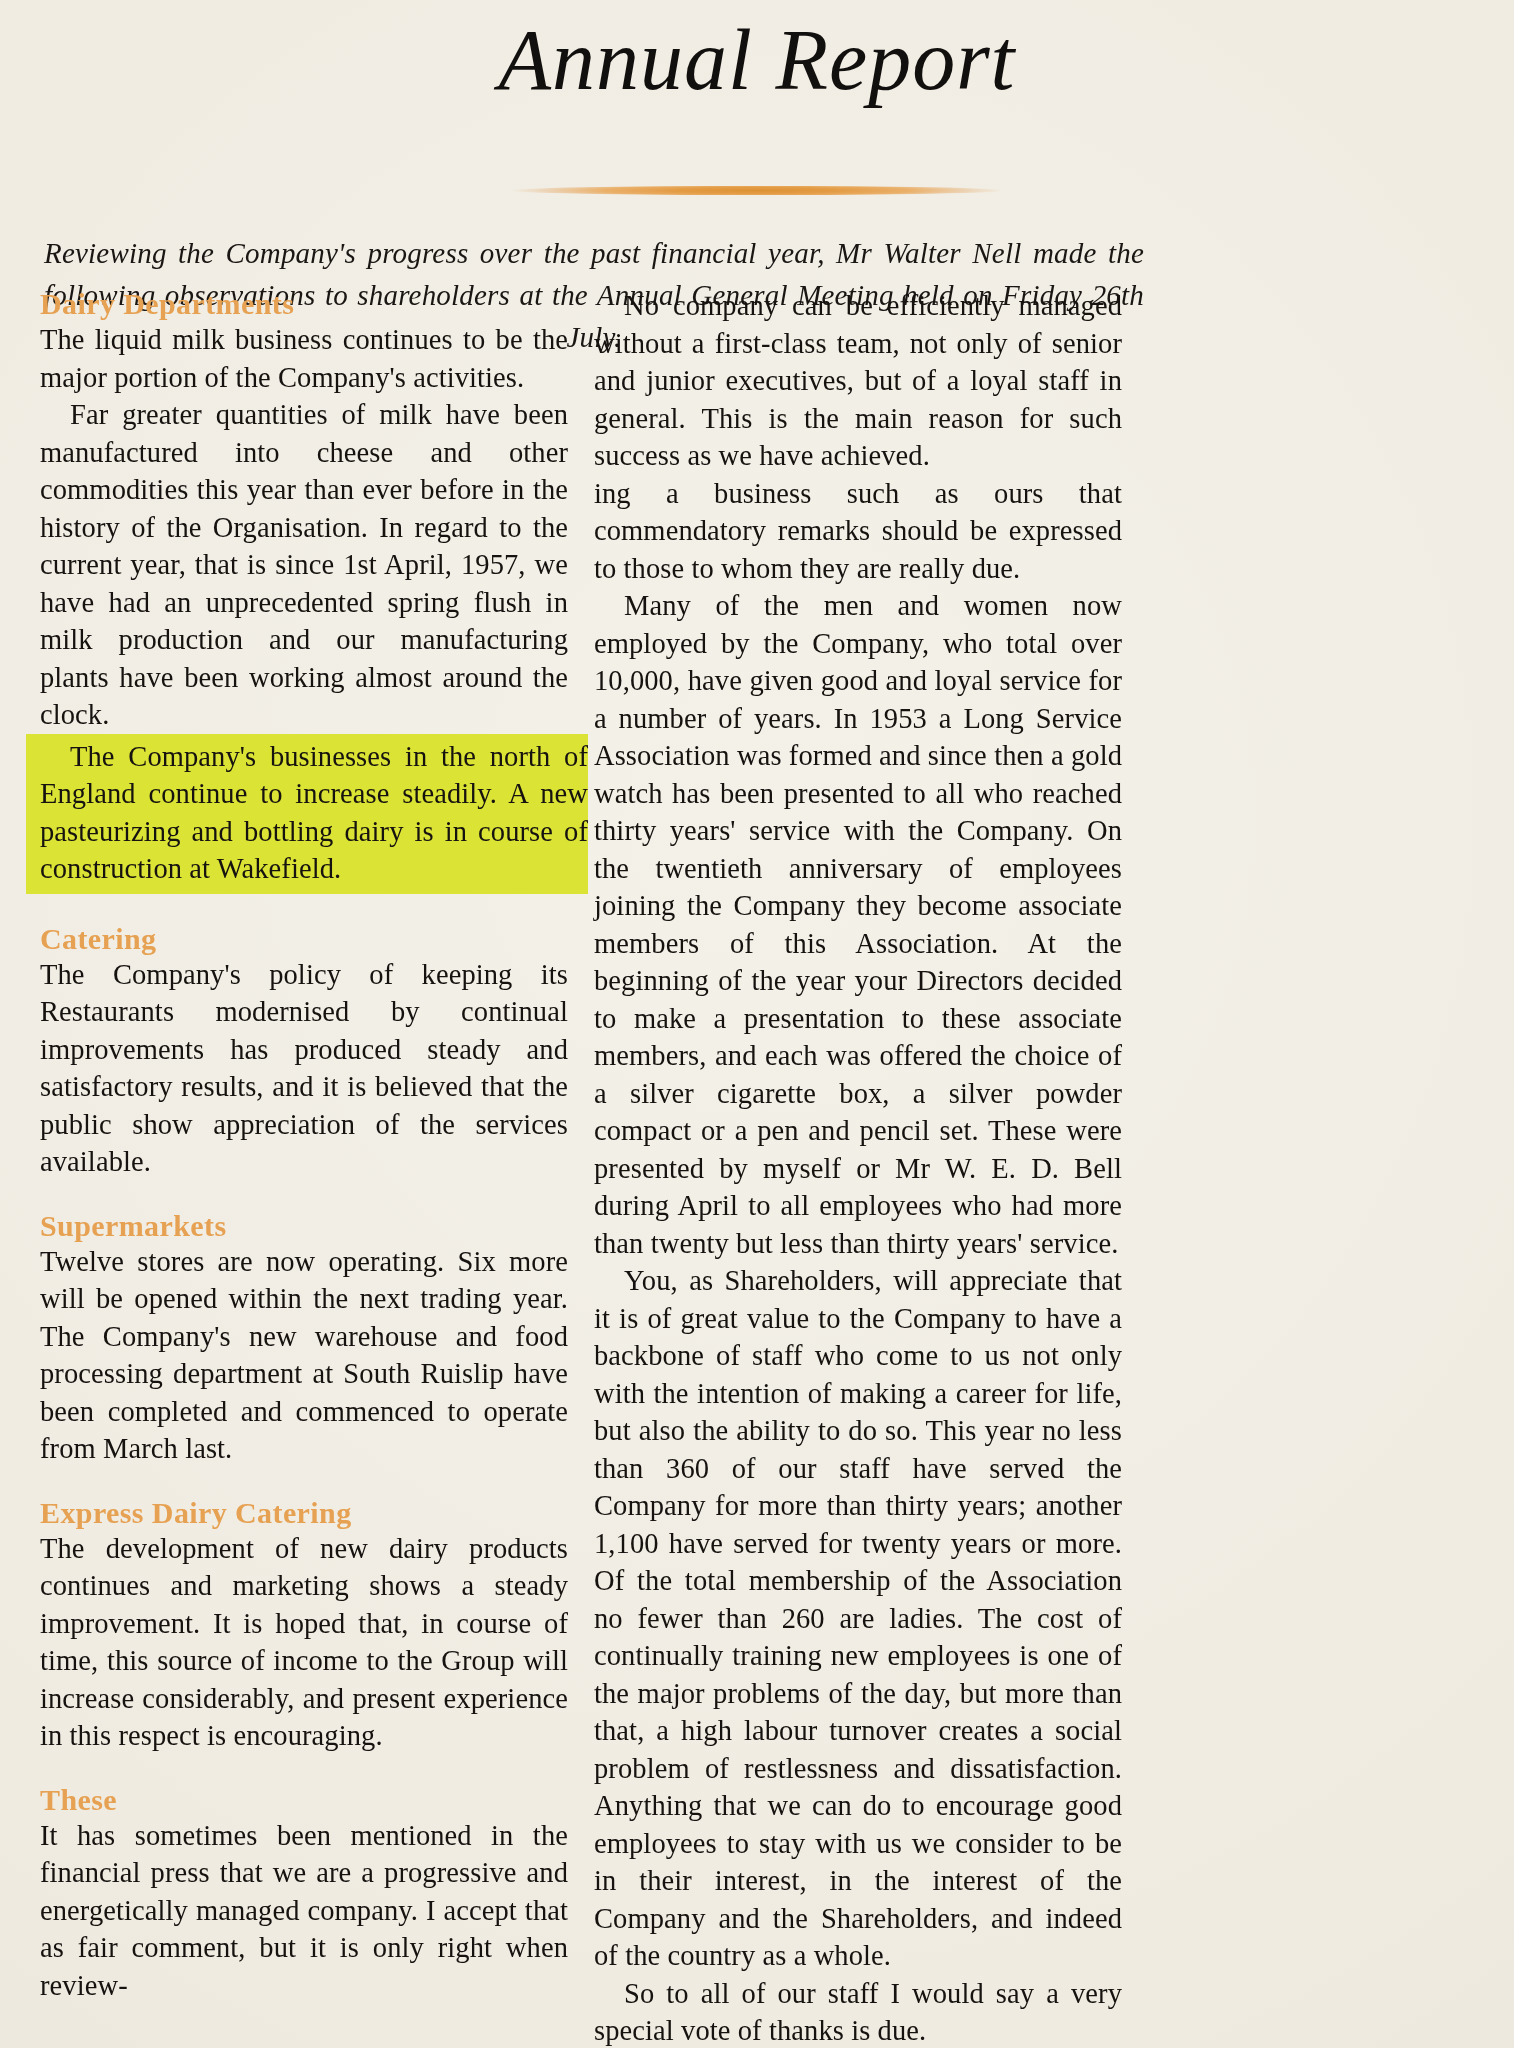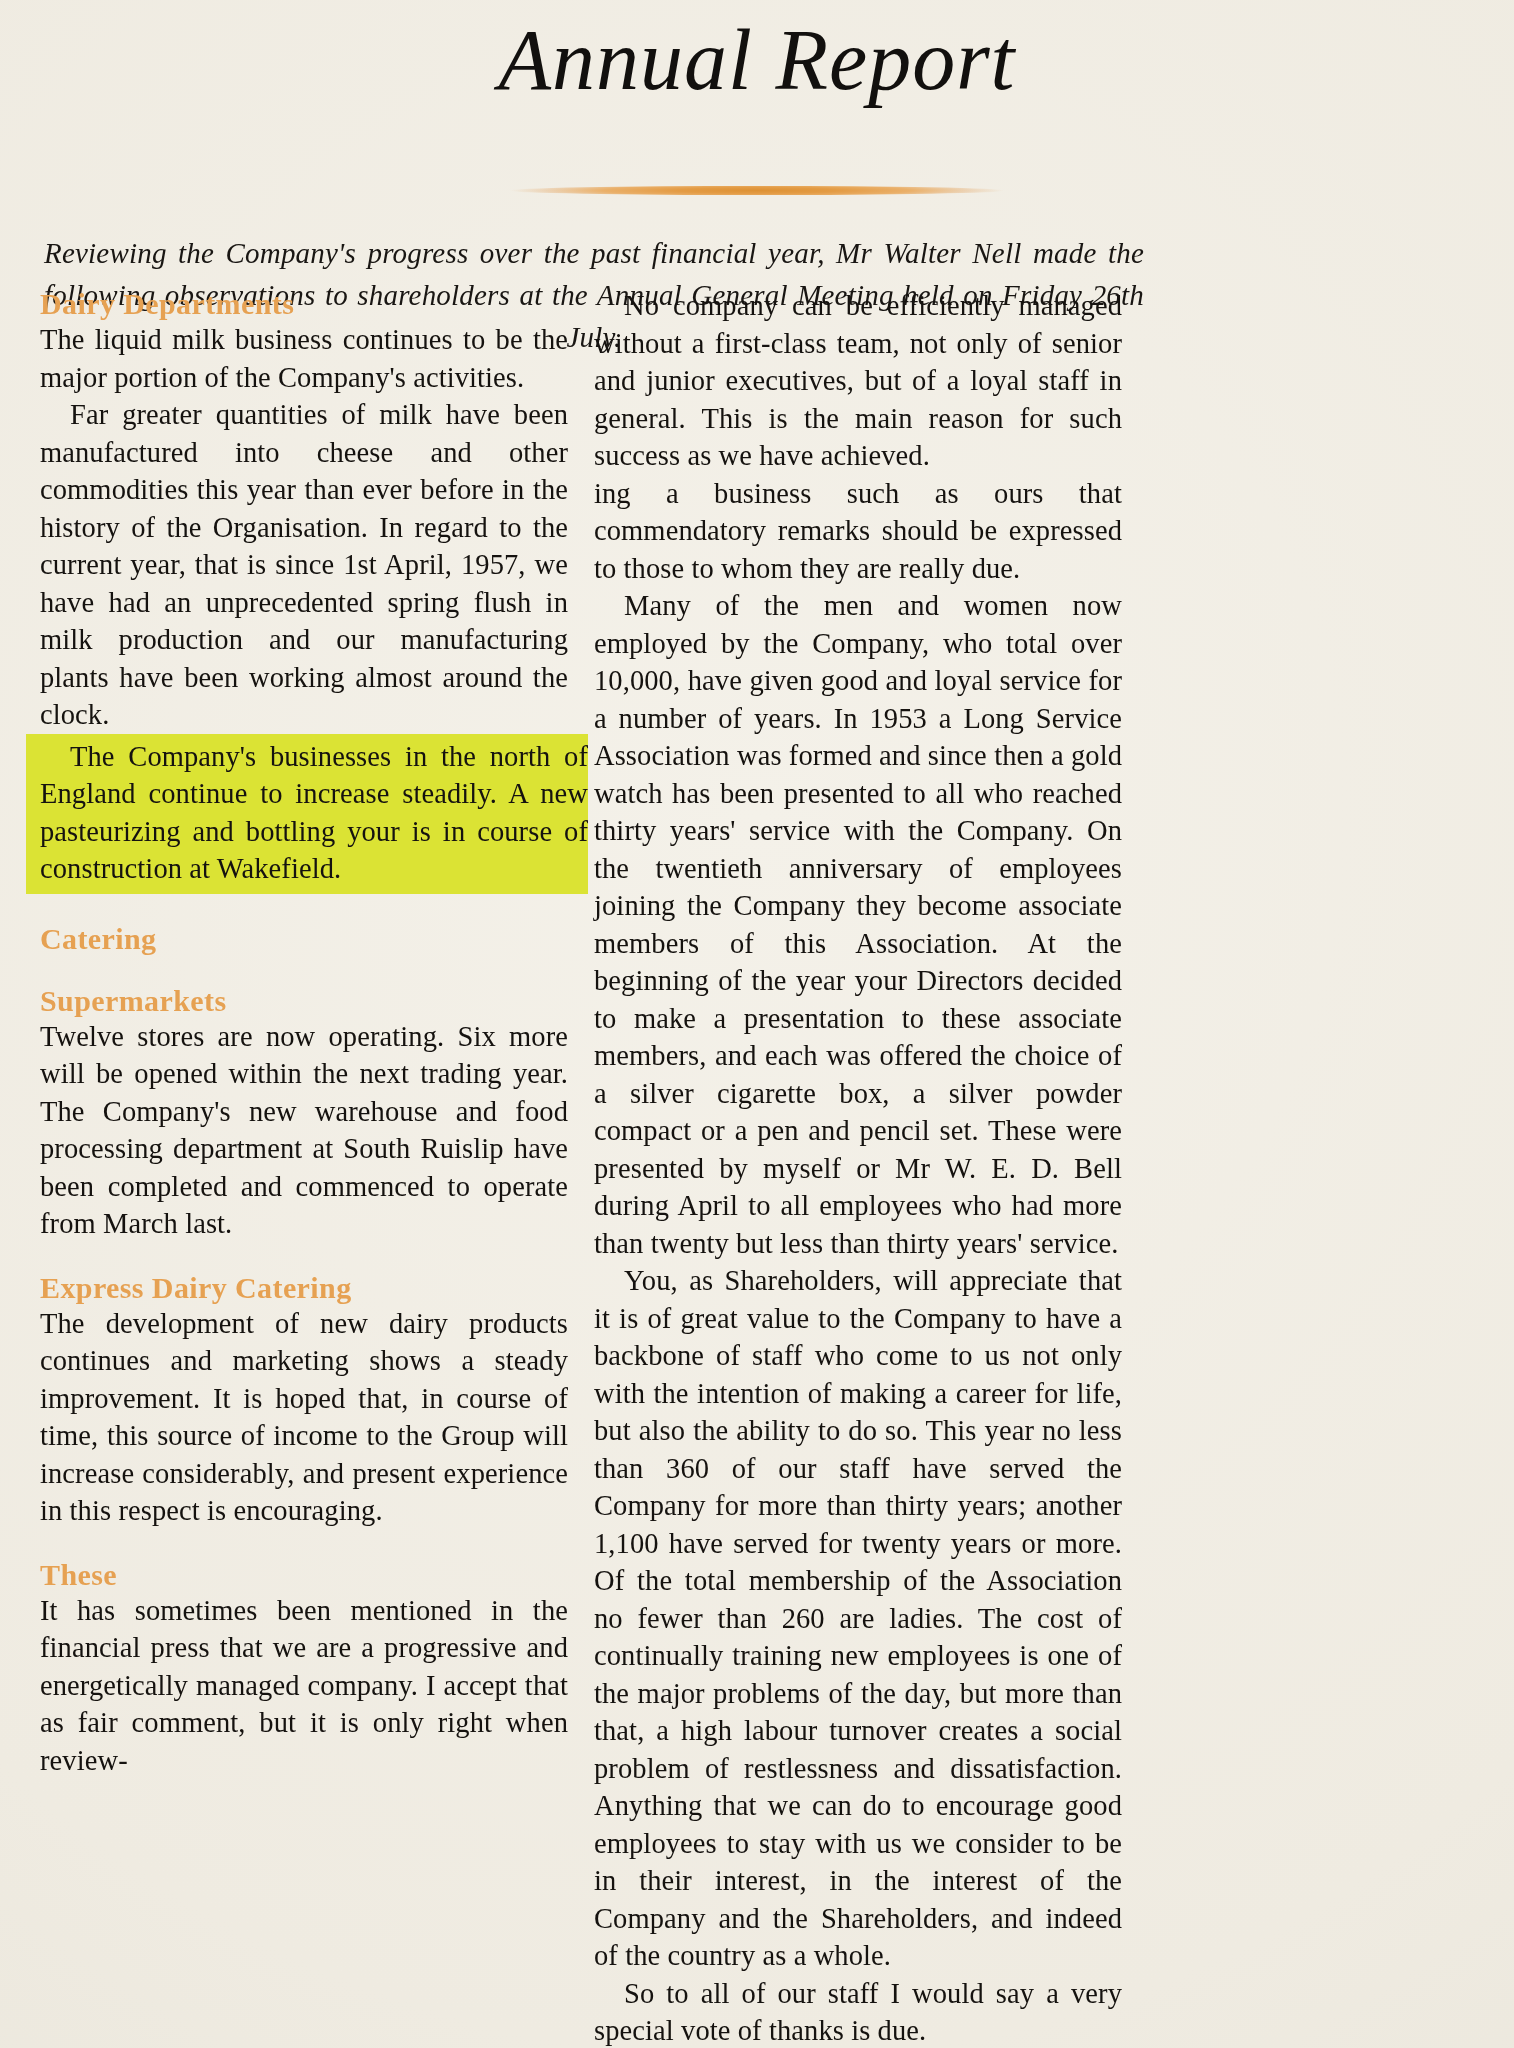--- a/index.html
+++ b/index.html
@@ -140,24 +140,25 @@
   </div>
 
   <div class="intro">Reviewing the Company's progress over the past financial year, Mr Walter Nell made the following observations to shareholders at the Annual General Meeting held on Friday 26th July.</div>
 
   <div class="columns">
     <div class="col" id="col-left">
         <h2 class="sec" style="color: rgb(230, 161, 82);">Dairy Departments</h2>
         <p class="body">The liquid milk business continues to be the major portion of the Company's activities.</p>
         <p class="body indent">Far greater quantities of milk have been manufactured into cheese and other commodities this year than ever before in the history of the Organisation. In regard to the current year, that is since 1st April, 1957, we have had an unprecedented spring flush in milk production and our manufacturing plants have been working almost around the clock.</p>
         <div class="hl" style="background: rgb(219, 227, 52);">
-          <p class="body indent">The Company's businesses in the north of England continue to increase steadily. A new pasteurizing and bottling your is in course of construction at Wakefield.</p>
+          <p class="body indent">The Company's businesses in the north of England continue to increase steadily. A new pasteurizing and bottling dairy is in course of construction at Wakefield.</p>
         </div>
         <div class="sec-gap"></div>
         <h2 class="sec" style="color: rgb(230, 161, 82);">Catering</h2>
+        <p class="body">The Company's policy of keeping its Restaurants modernised by continual improvements has produced steady and satisfactory results, and it is believed that the public show appreciation of the services available.</p>
         <div class="sec-gap"></div>
         <h2 class="sec" style="color: rgb(230, 161, 82);">Supermarkets</h2>
         <p class="body">Twelve stores are now operating. Six more will be opened within the next trading year. The Company's new warehouse and food processing department at South Ruislip have been completed and commenced to operate from March last.</p>
         <div class="sec-gap"></div>
         <h2 class="sec" style="color: rgb(230, 161, 82);">Express Dairy Catering</h2>
         <p class="body">The development of new dairy products continues and marketing shows a steady improvement. It is hoped that, in course of time, this source of income to the Group will increase considerably, and present experience in this respect is encouraging.</p>
         <div class="sec-gap"></div>
         <h2 class="sec" style="color: rgb(230, 161, 82);">These</h2>
         <p class="body">It has sometimes been mentioned in the financial press that we are a progressive and energetically managed company. I accept that as fair comment, but it is only right when review-</p>
       </div>

